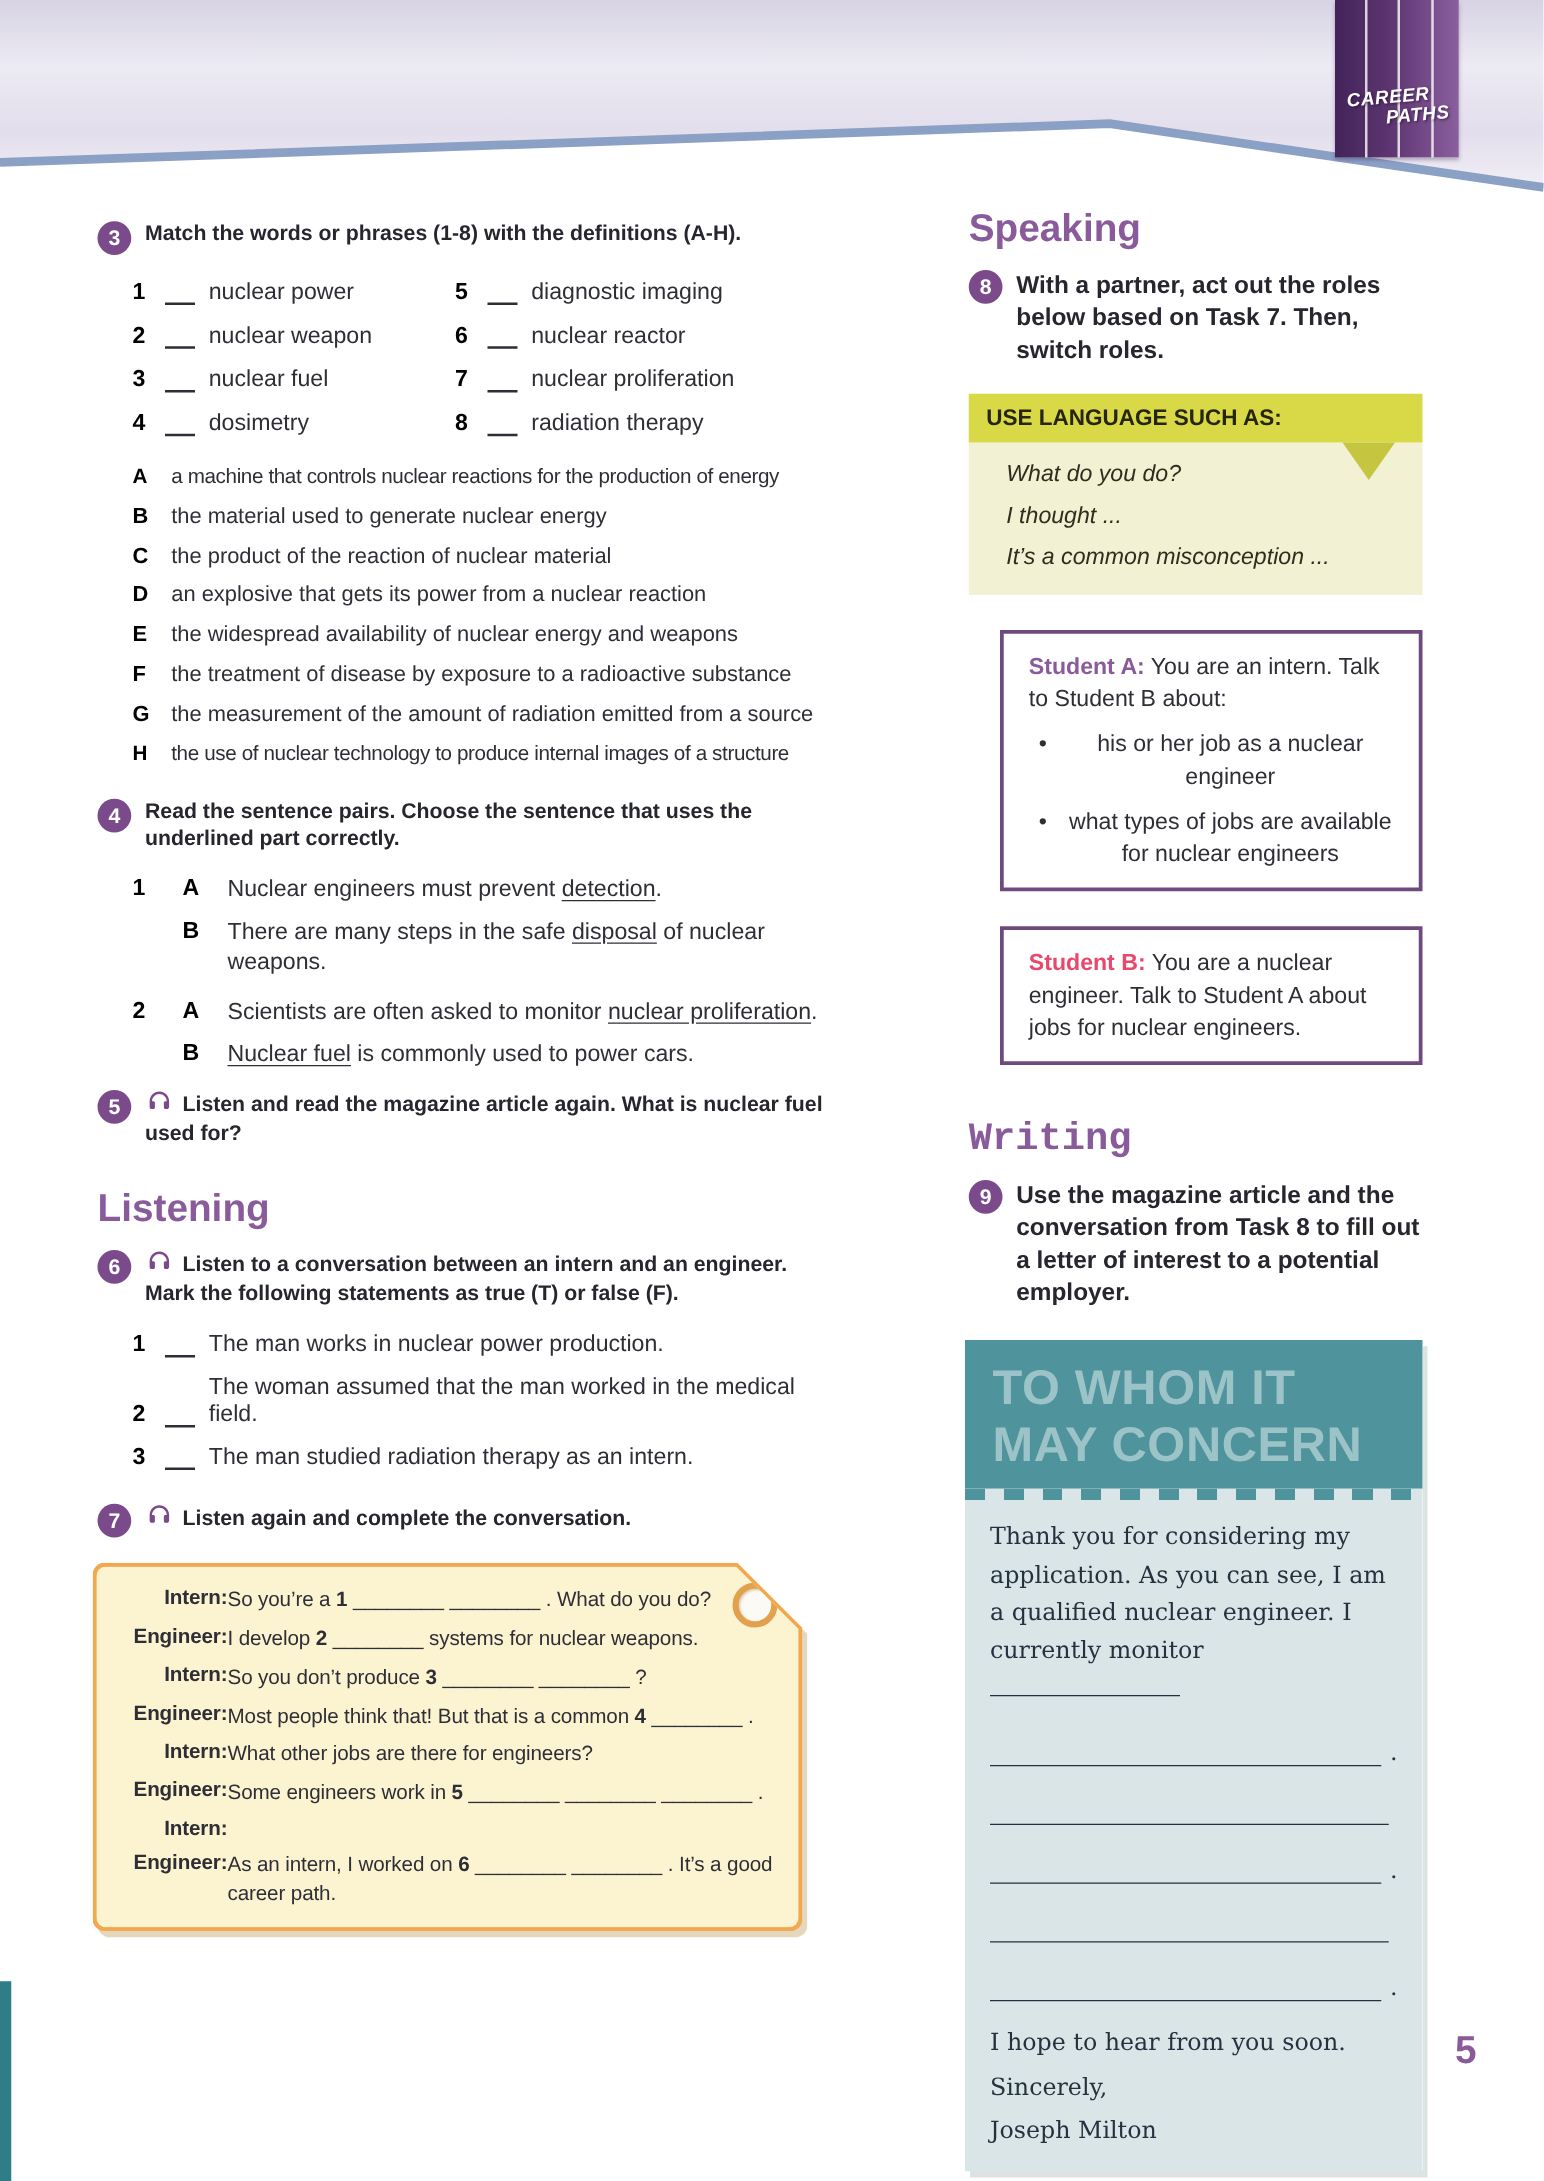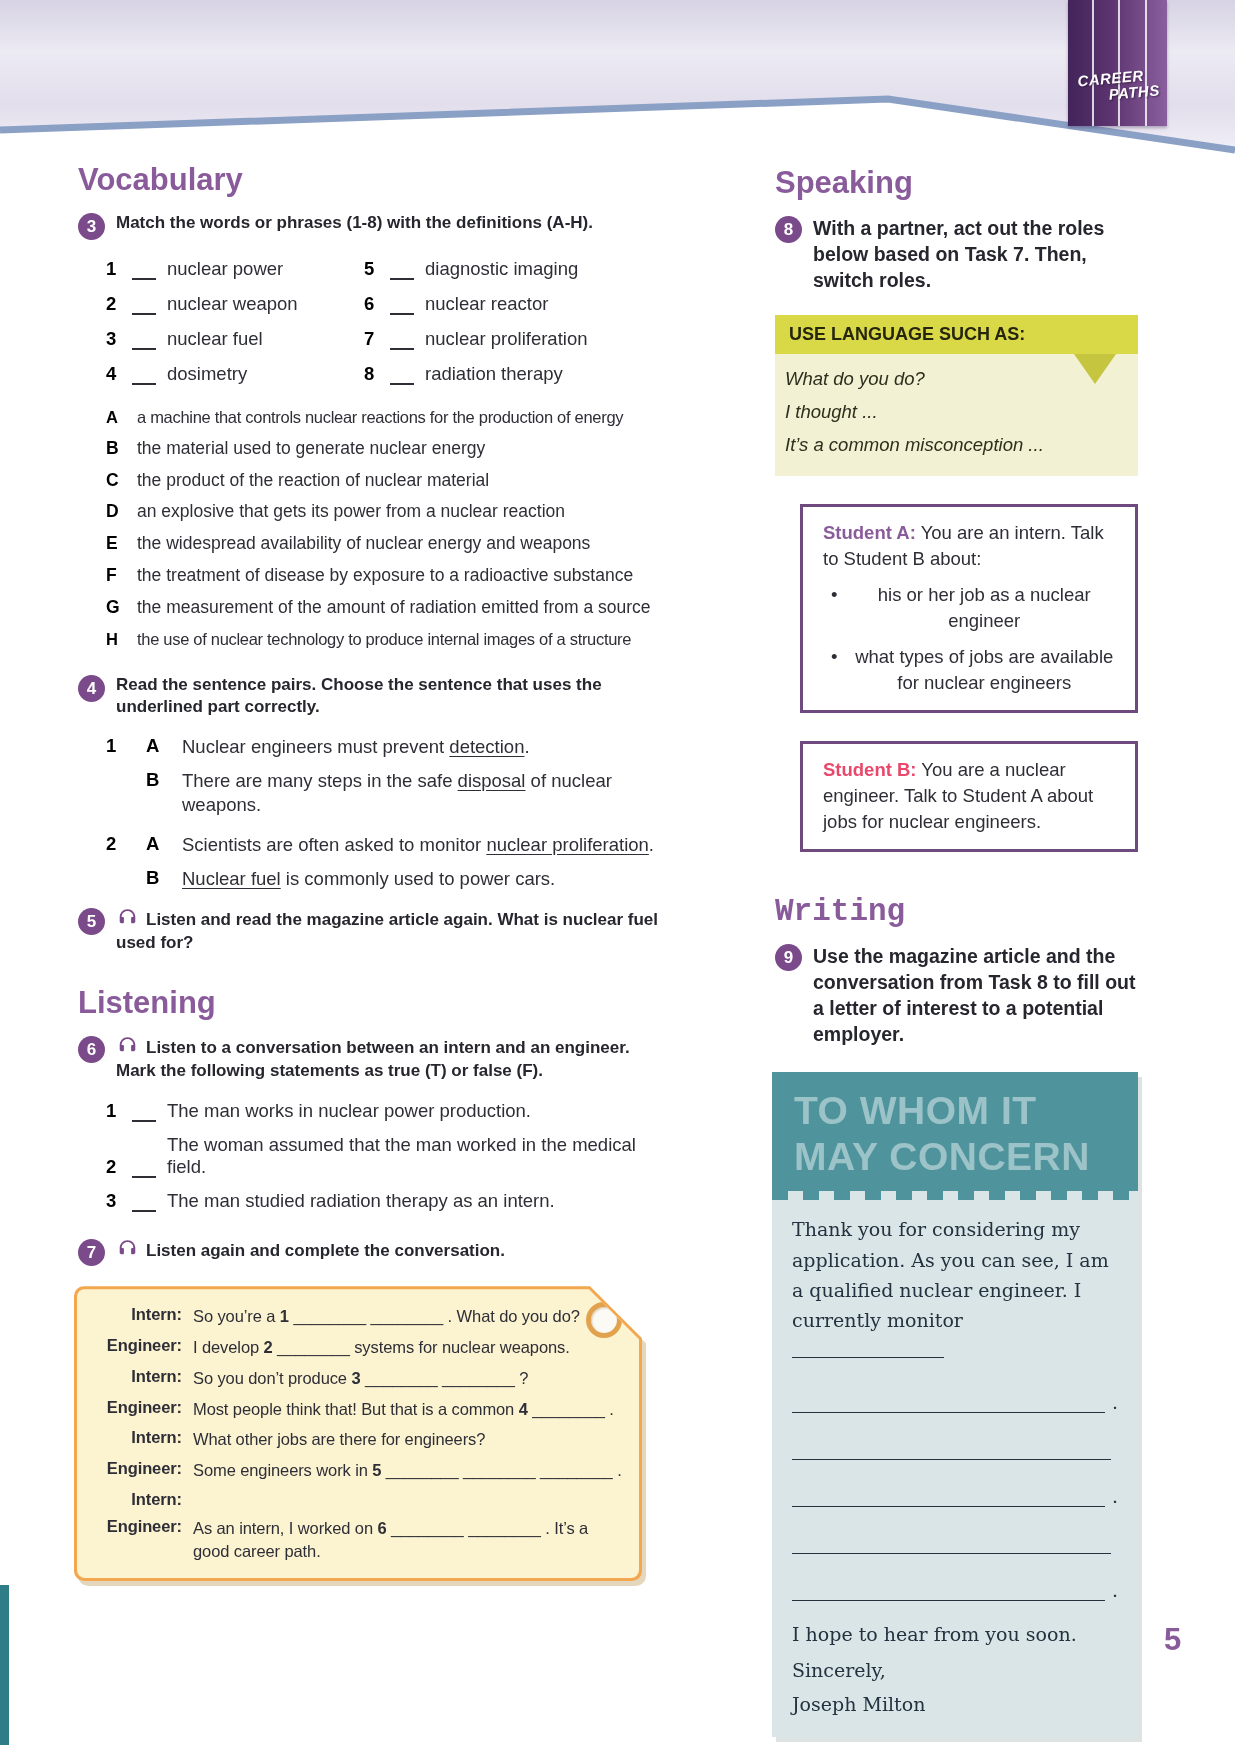--- a/index.html
+++ b/index.html
@@ -59,37 +59,37 @@
   .conv-wrap { margin-left:-4px; margin-top:20px; width:568px;
     filter:drop-shadow(4px 5px 0 rgba(196,166,110,.45)); }
   .conv-outer { background:#f3a74e; border-radius:10px; padding:3px;
     clip-path:polygon(0 0, calc(100% - 52px) 0, 100% 52px, 100% 100%, 0 100%); }
   .conv-inner { background:#fcf3d1; border-radius:8px; padding:16px 14px 16px 8px;
     clip-path:polygon(0 0, calc(100% - 50px) 0, 100% 50px, 100% 100%, 0 100%);
     position:relative; }
   .tag-ring { position:absolute; top:13px; right:17px; width:36px; height:36px;
     border-radius:50%; border:5px solid #e2a14d; background:#fbfaf4;
     box-shadow:inset 1px 1px 2px rgba(150,110,50,.35); }
-  .conv-row { display:flex; gap:11px; font-size:16.5px; margin-bottom:8.5px;
+  .conv-row { display:flex; font-size:16.5px; margin-bottom:8.5px;
     letter-spacing:-0.1px; color:#2e2e36; }
   .speaker { width:97px; flex:none; text-align:right; font-weight:bold; }
   .c-line { flex:1; line-height:1.35; }
   .c-num { font-weight:bold; }
 
   
   .col-right { position:absolute; left:775px; top:165px; width:363px; }
   .col-right .task-text { font-size:19.5px; }
 
   .lang-box { margin-top:22px; }
   .lang-header { position:relative; background:#d9d847; padding:9px 14px;
     font-weight:bold; font-size:18px; color:#26260f; }
   .lang-notch { position:absolute; right:22px; top:100%; width:0; height:0;
     border-left:21px solid transparent; border-right:21px solid transparent;
     border-top:30px solid #c6c53f; }
-  .lang-body { background:#f2f1d3; padding:14px 14px 18px 10px; }
+  .lang-body { background:#f2f1d3; padding:14px 14px 18px 30px; }
   .phrase { font-style:italic; font-size:18.5px; margin-bottom:11px; color:#2e2e1e; }
   .phrase:last-child { margin-bottom:2px; }
 
   .student-card { margin:28px 0 0 25px; border:3px solid #6f4a7f; background:#fff;
     padding:13px 20px 15px; font-size:18.5px; line-height:1.38; color:#2e2e36; }
   .student-label { font-weight:bold; }
   .student-label.a { color:#8a5b9b; }
   .student-label.b { color:#e8486b; }
   .bullet { display:flex; gap:16px; margin-top:11px; padding-left:8px;text-align:center; }
   .bullet::before { content:"•"; flex:none; }
@@ -146,21 +146,20 @@
     <div class="brand-line l2"></div>
     <div class="brand-line l3"></div>
     <div class="brand-logo">
       <div class="t1">CAREER</div>
       <div class="t2">PATHS</div>
     </div>
   </div>
 
   <div class="col-left">
 
-    <div class="section-heading">Vocabulary</div>
 
     <div class="task" style="margin-top:14px;">
       <span class="badge">3</span>
       <span class="task-text">Match the words or phrases (1-8) with the definitions (A-H).</span>
     </div>
 
     <div class="word-grid">
       <div class="word-item">
           <span class="w-num">1</span>
           <span class="mini-blank"></span>

